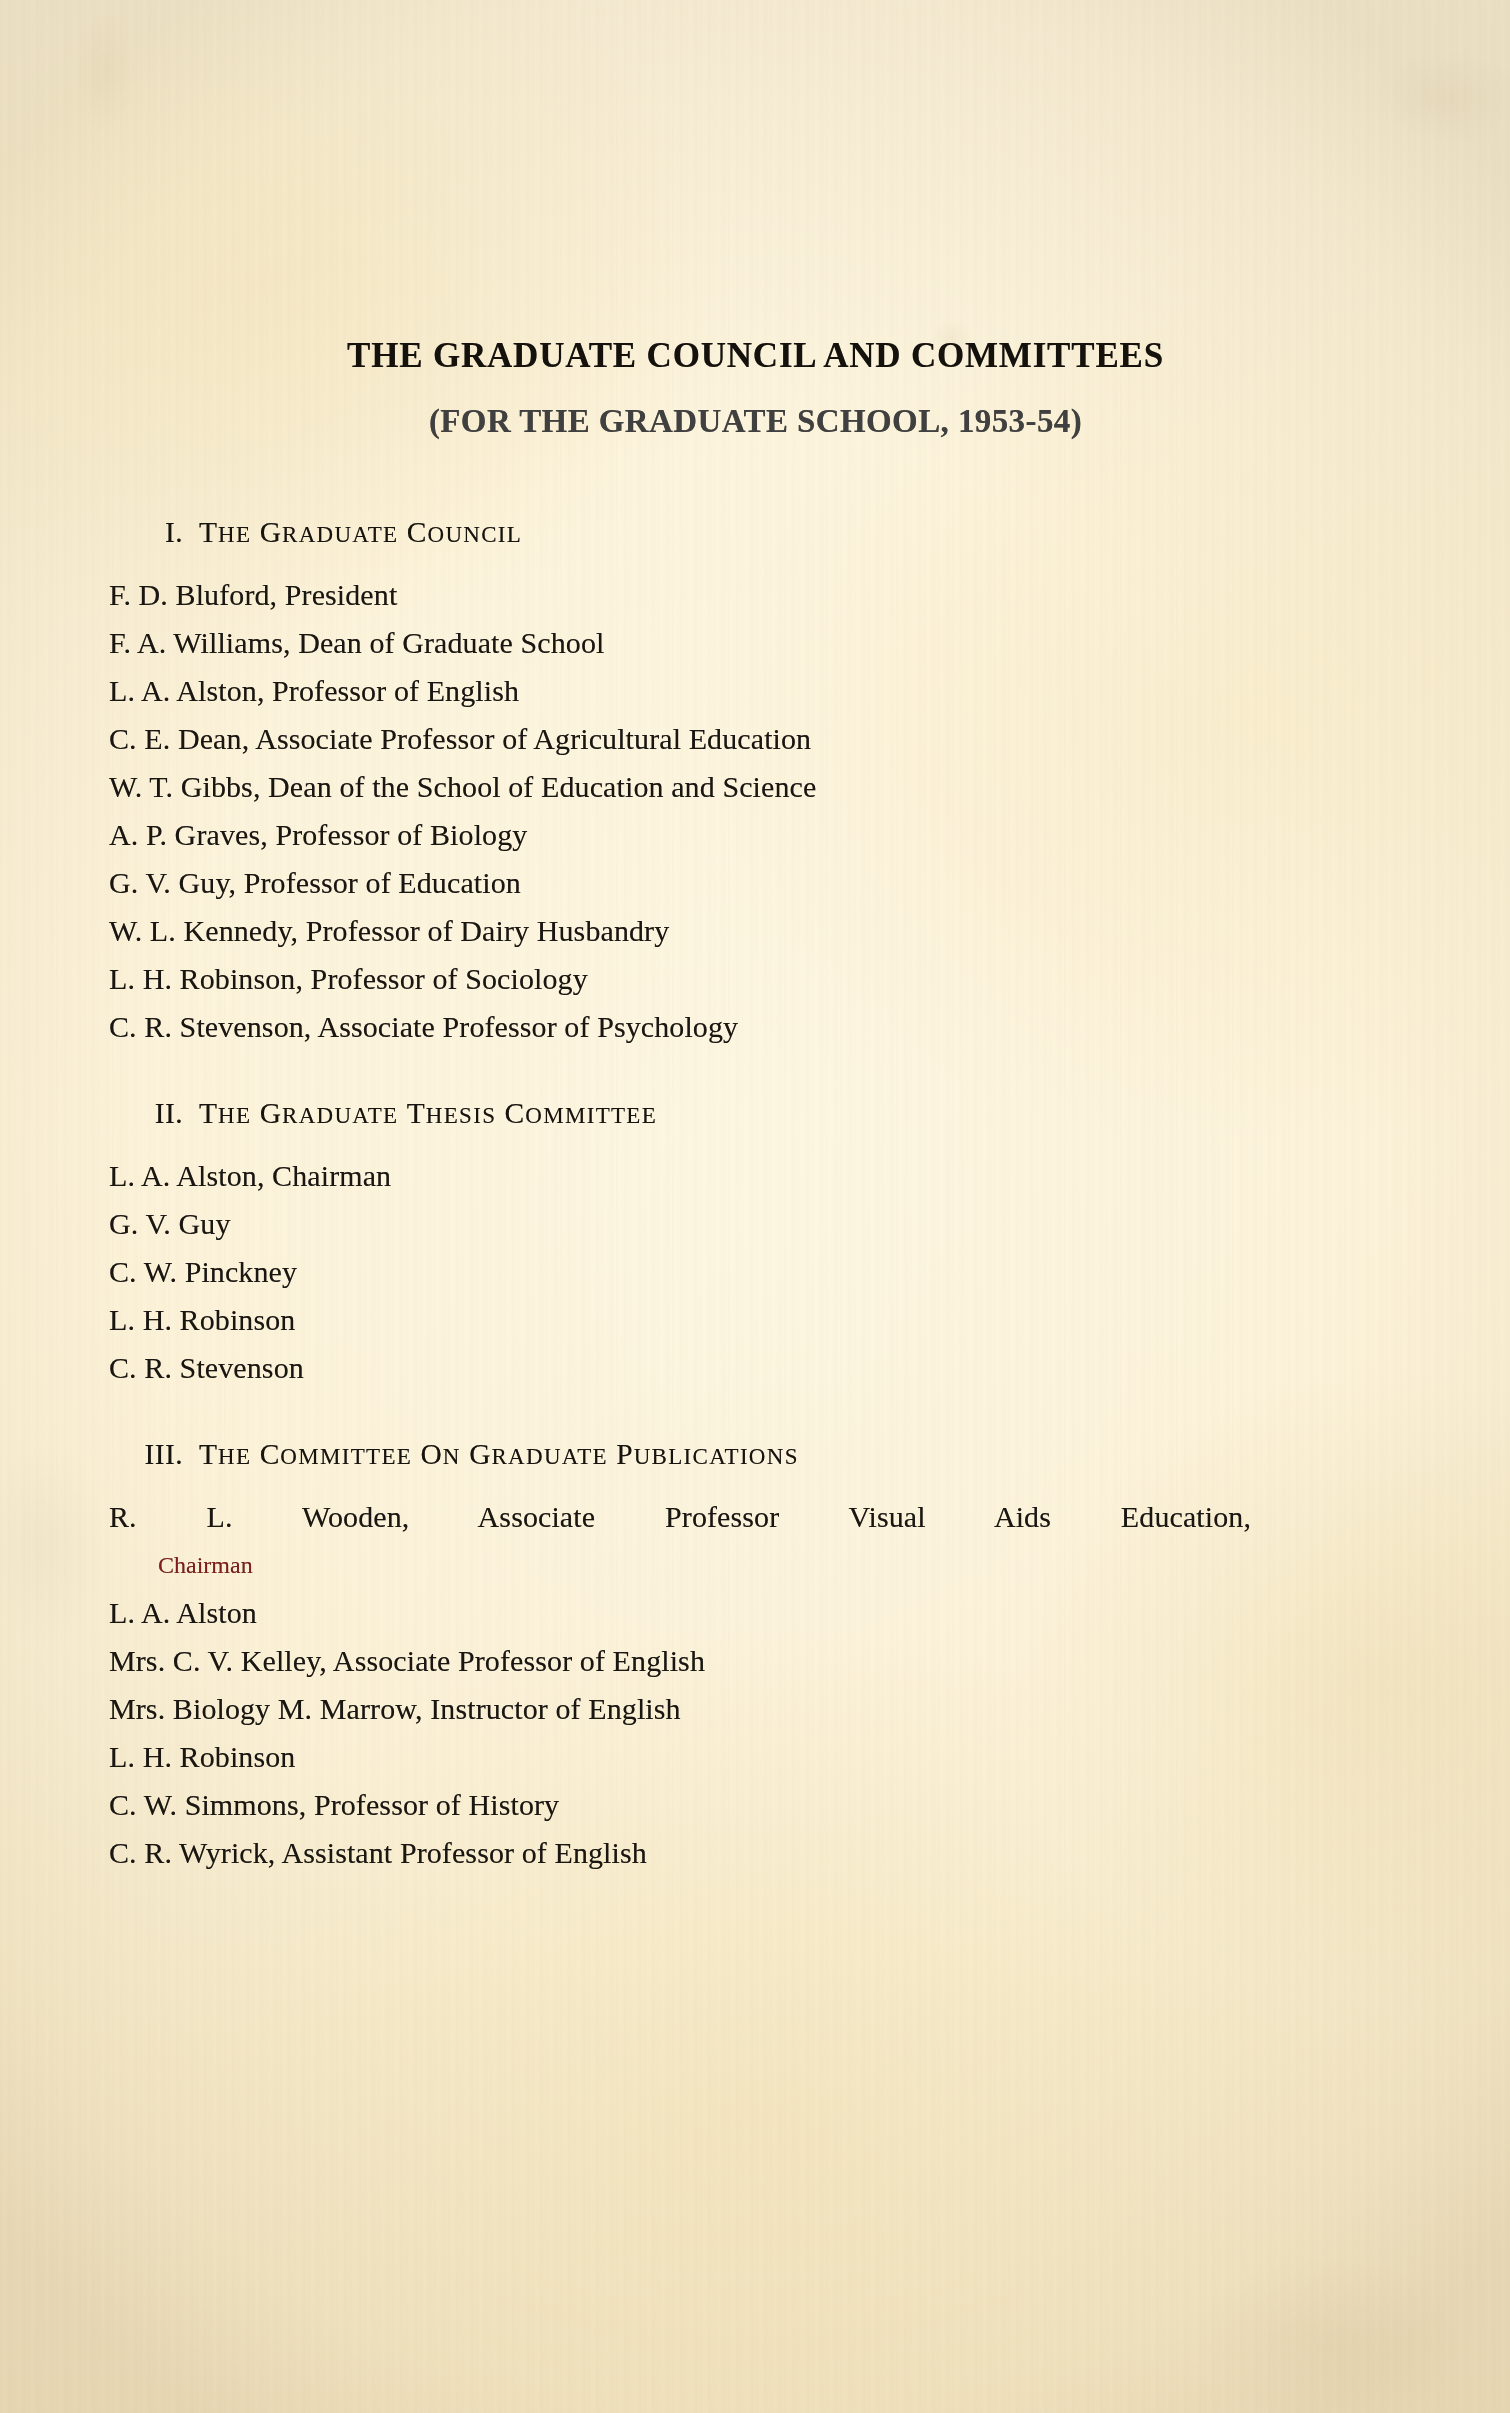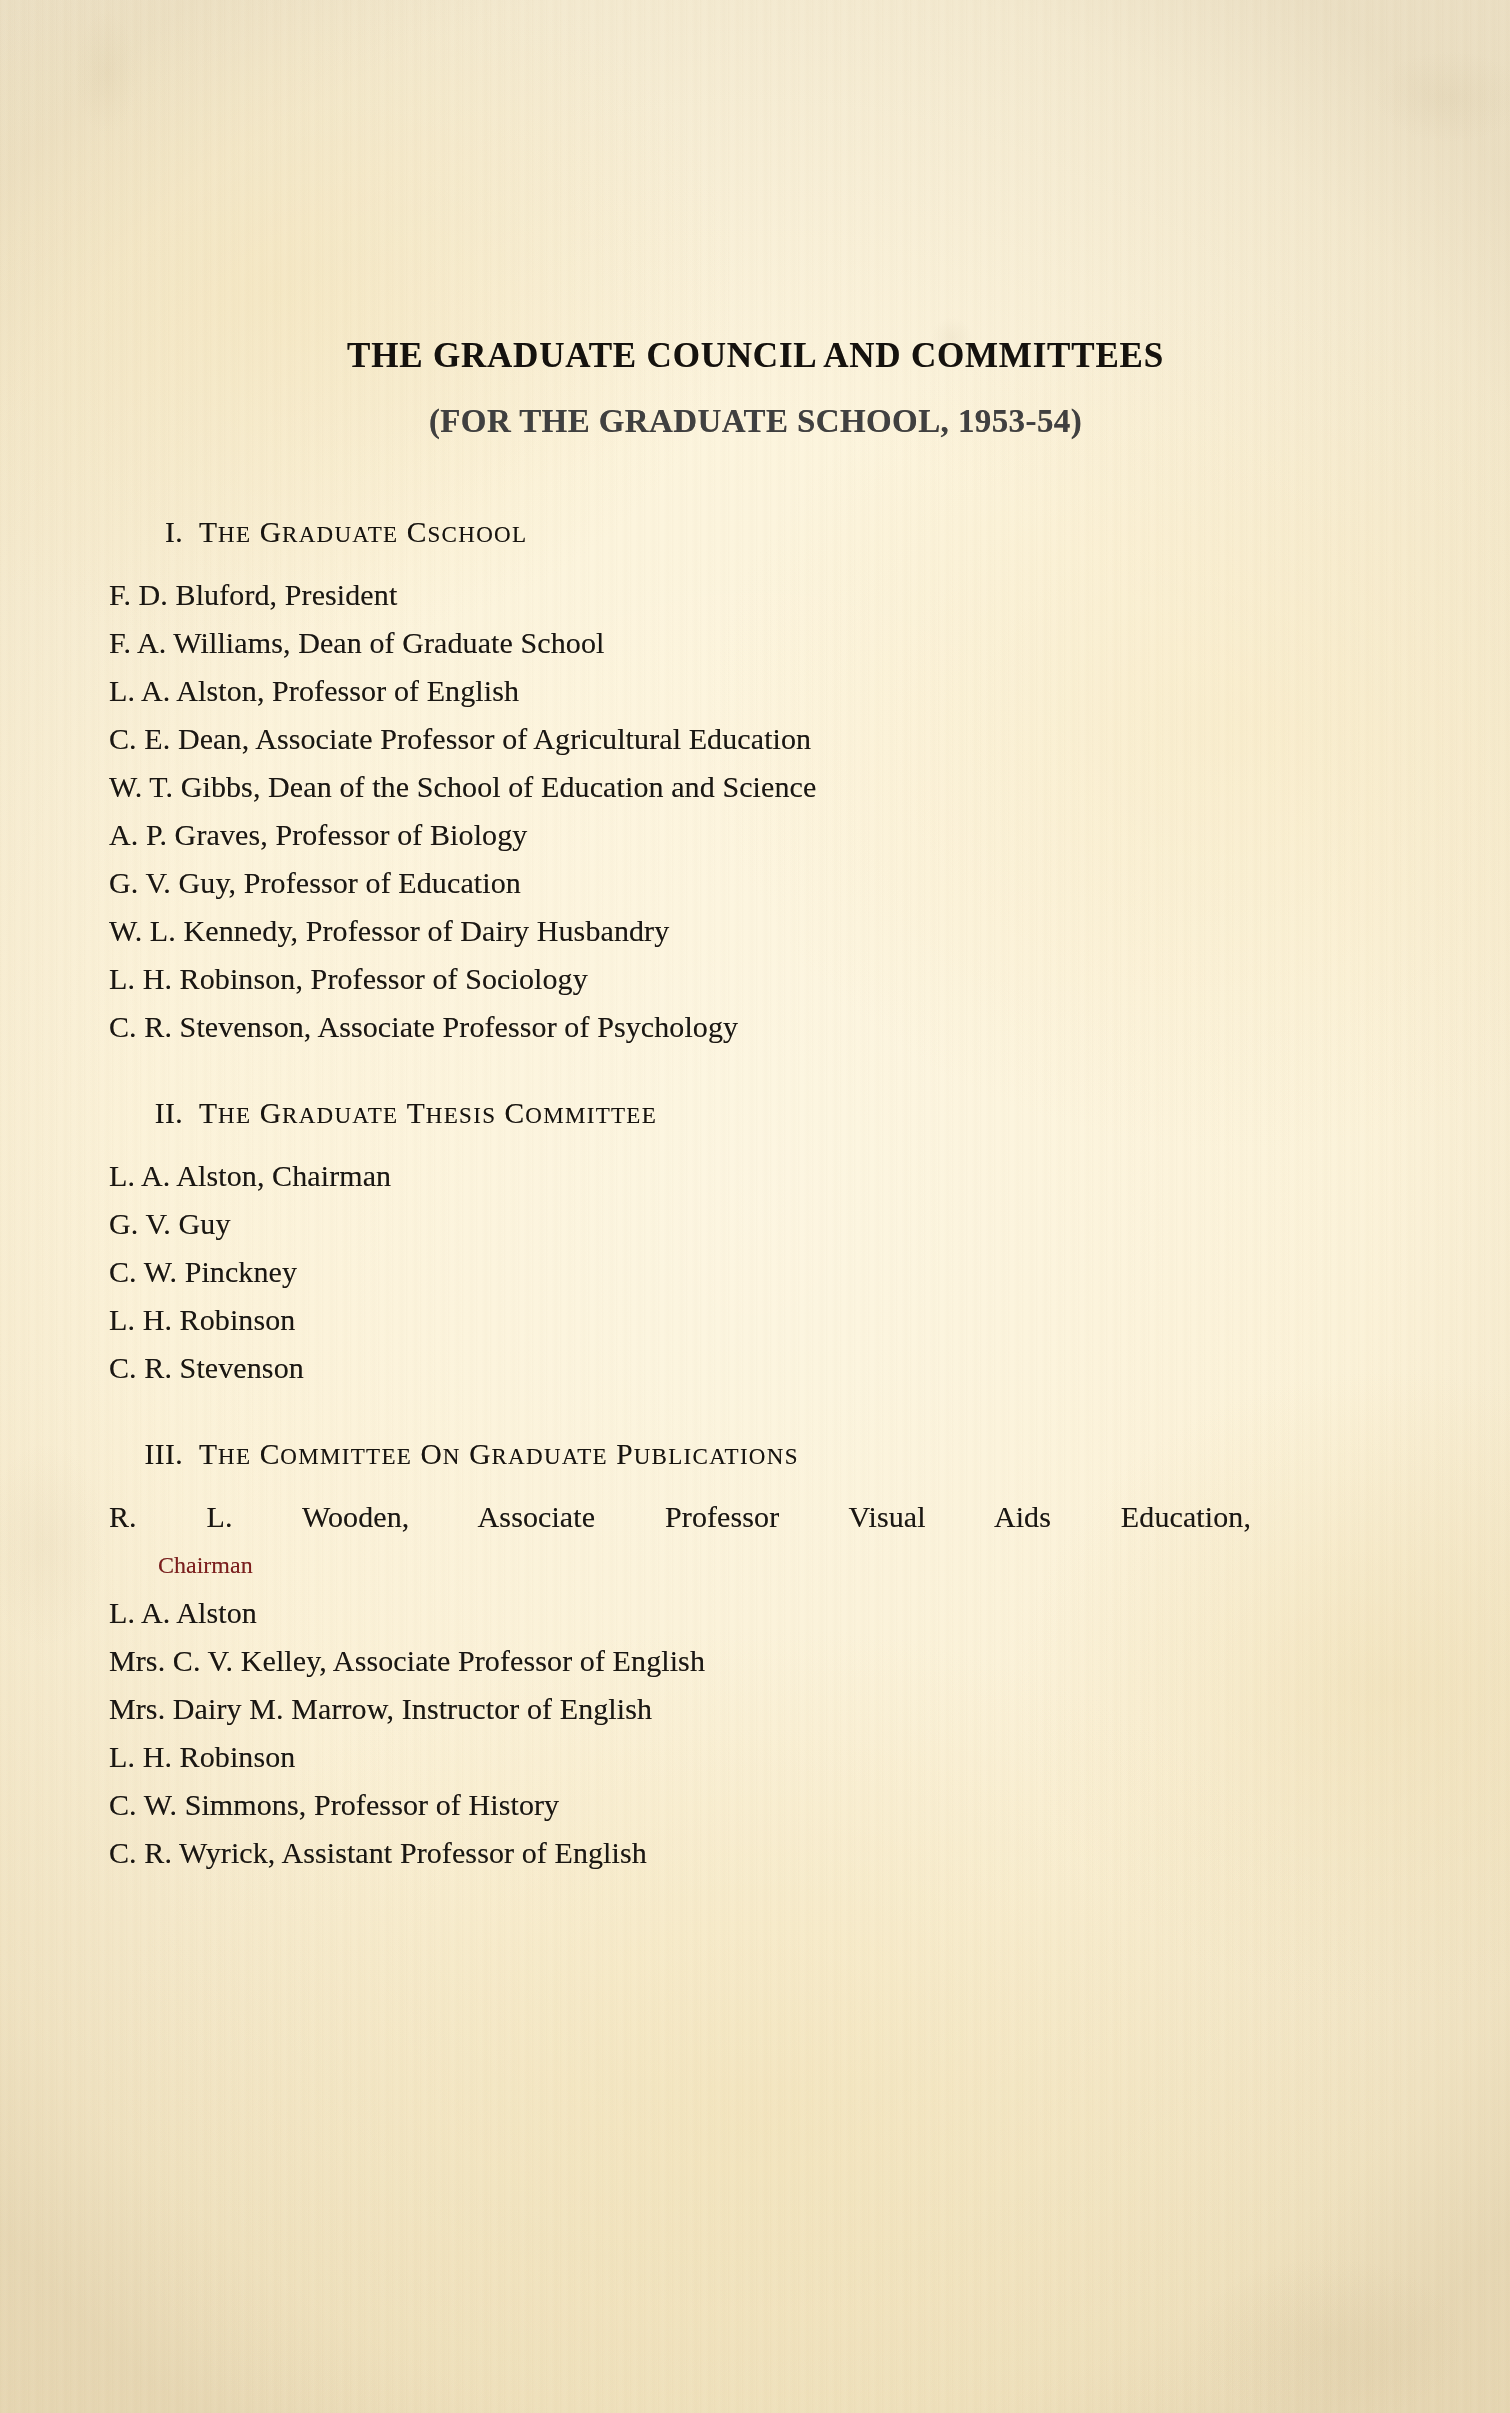--- a/index.html
+++ b/index.html
@@ -177,21 +177,21 @@
 
   <div class="doc-title">
     <div class="line1">THE GRADUATE COUNCIL AND COMMITTEES</div>
     <div class="line2">(FOR THE GRADUATE SCHOOL, 1953-54)</div>
   </div>
 
   <div class="sections" id="sections-root">
       <div class="section">
         <div class="section-heading">
           <span class="section-numeral">I.</span>
-          <span class="section-title"><span class="cap">T</span><span class="sc">HE</span><span class="cap">&nbsp;</span><span class="cap">G</span><span class="sc">RADUATE</span><span class="cap">&nbsp;</span><span class="cap">C</span><span class="sc">SCHOOL</span></span>
+          <span class="section-title"><span class="cap">T</span><span class="sc">HE</span><span class="cap">&nbsp;</span><span class="cap">G</span><span class="sc">RADUATE</span><span class="cap">&nbsp;</span><span class="cap">C</span><span class="sc">OUNCIL</span></span>
         </div>
         <div class="members">
           <div class="member">F. D. Bluford, President</div>
           <div class="member">F. A. Williams, Dean of Graduate School</div>
           <div class="member">L. A. Alston, Professor of English</div>
           <div class="member">C. E. Dean, Associate Professor of Agricultural Education</div>
           <div class="member">W. T. Gibbs, Dean of the School of Education and Science</div>
           <div class="member">A. P. Graves, Professor of Biology</div>
           <div class="member">G. V. Guy, Professor of Education</div>
           <div class="member">W. L. Kennedy, Professor of Dairy Husbandry</div>
@@ -217,21 +217,21 @@
       <div class="section">
         <div class="section-heading">
           <span class="section-numeral">III.</span>
           <span class="section-title"><span class="cap">T</span><span class="sc">HE</span><span class="cap">&nbsp;</span><span class="cap">C</span><span class="sc">OMMITTEE</span><span class="cap">&nbsp;</span><span class="cap">O</span><span class="sc">N</span><span class="cap">&nbsp;</span><span class="cap">G</span><span class="sc">RADUATE</span><span class="cap">&nbsp;</span><span class="cap">P</span><span class="sc">UBLICATIONS</span></span>
         </div>
         <div class="members">
           <div class="member justified">R. L. Wooden, Associate Professor Visual Aids Education,</div>
           <div class="member-cont">Chairman</div>
           <div class="member">L. A. Alston</div>
           <div class="member">Mrs. C. V. Kelley, Associate Professor of English</div>
-          <div class="member">Mrs. Dairy M. Marrow, Instructor of English</div>
+          <div class="member">Mrs. Biology M. Marrow, Instructor of English</div>
           <div class="member">L. H. Robinson</div>
           <div class="member">C. W. Simmons, Professor of History</div>
           <div class="member">C. R. Wyrick, Assistant Professor of English</div>
         </div>
       </div>
     </div>
 
 </div>
 
 

